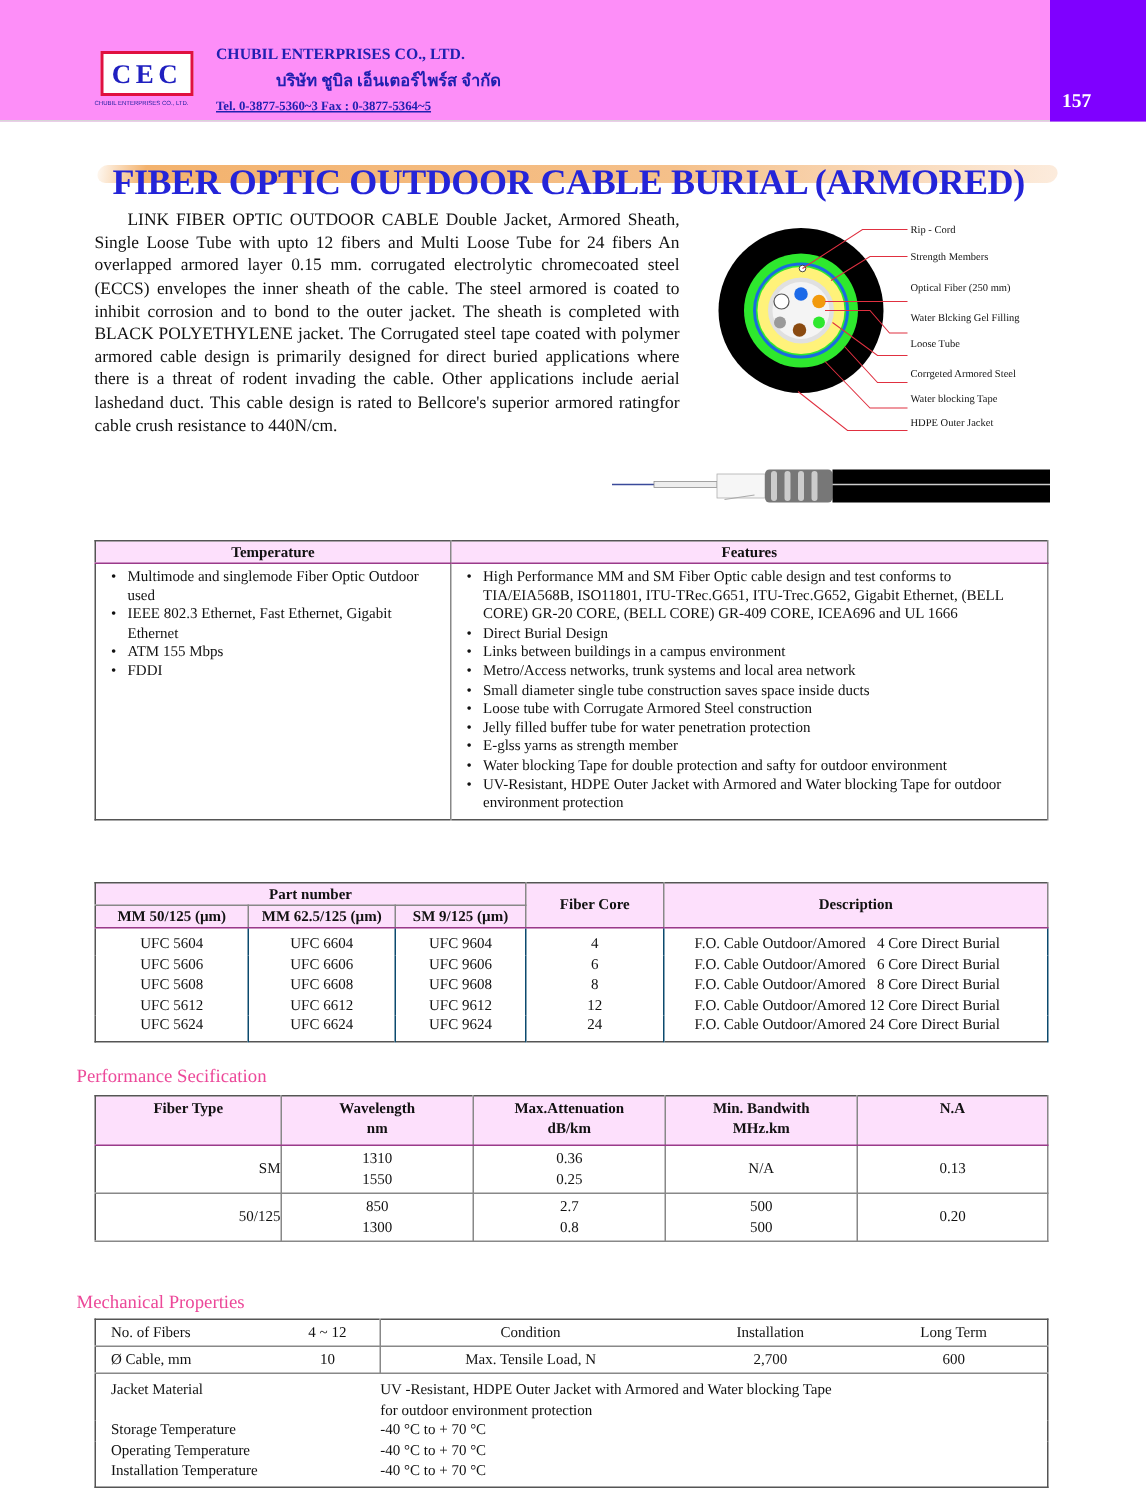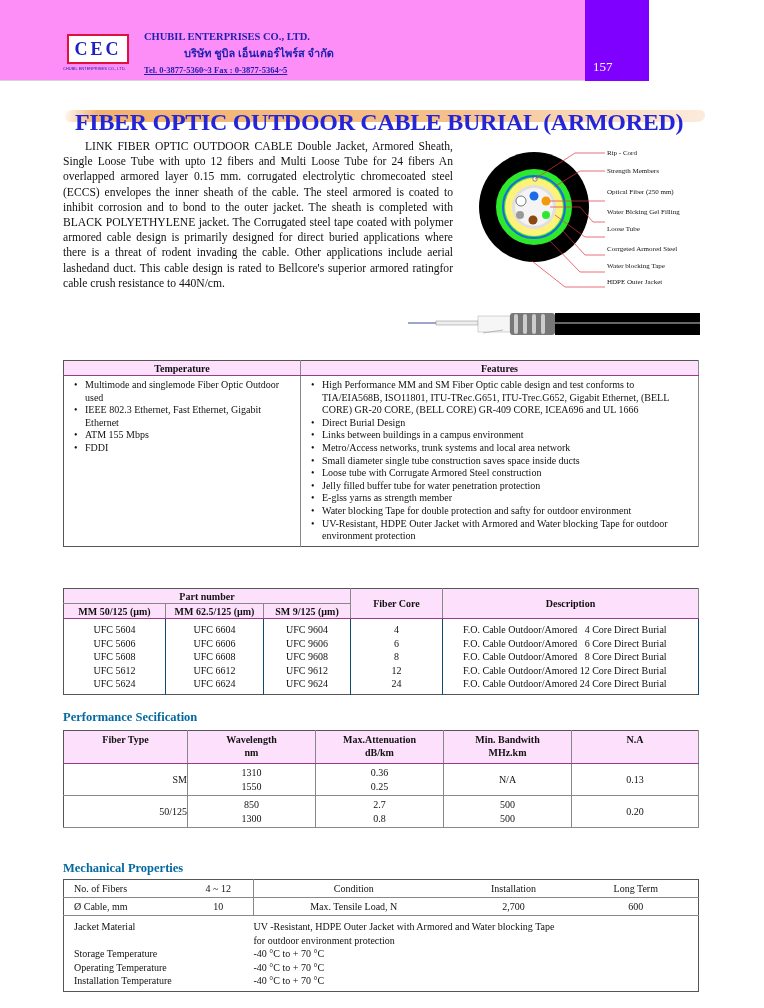--- a/index.html
+++ b/index.html
@@ -1,19 +1,19 @@
 <!DOCTYPE html>
 <html><head>
 <meta charset="utf-8">
 <style>
   * { box-sizing: border-box; margin: 0; padding: 0; }
   body { width: 764px; height: 1008px; background: #ffffff; font-family: "Liberation Serif", serif; color: #111; position: relative; overflow: hidden; }
-  .header { position: absolute; left: 0; top: 0; width: 649px; height: 81px; background: #fd8ef8; border-bottom: 1px solid #d6d6d6; }
+  .header { position: absolute; left: 0; top: 0; width: 764px; height: 81px; background: #fd8ef8; border-bottom: 1px solid #d6d6d6; }
   .header .pagebox { position: absolute; right: 0; top: 0; width: 64px; height: 81px; background: #7f00ff; }
-  .header .pagebox span { position: absolute; left: 8px; bottom: 6px; color: #fff; font-weight: normal; font-size: 13px; }
+  .header .pagebox span { position: absolute; left: 8px; bottom: 6px; color: #fff; font-weight: bold; font-size: 13px; }
   .logo { position: absolute; left: 63px; top: 28px; width: 68px; height: 46px; }
   .logo .box { position: absolute; left: 4px; top: 6px; width: 62px; height: 30px; background: #fff; border: 2px solid #e01040; }
   .logo .box span { display: block; text-align: center; font-weight: bold; font-size: 18px; color: #2020c0; letter-spacing: 3px; line-height: 26px; }
   .logo .small { position: absolute; left: 0; top: 38px; font-size: 4px; color: #2020a0; font-family: "Liberation Sans", sans-serif; white-space: nowrap; }
   .company { position: absolute; left: 144px; top: 31px; color: #2020b0; font-weight: bold; }
   .company .en { font-size: 10.5px; }
   .company .th { font-size: 11px; margin-top: 2px; margin-left: 40px; }
   .company .tel { font-size: 8.5px; margin-top: 3px; text-decoration: underline; }
 
   .title { position: absolute; left: 75px; top: 109px; font-size: 24px; font-weight: bold; color: #2424d8; white-space: nowrap; letter-spacing: -0.3px; z-index: 2; }
@@ -34,21 +34,21 @@
   .t1 li::before { content: "\2022"; position: absolute; left: 0; }
 
   .t2 { position: absolute; left: 63px; top: 588px; width: 636px; border: 1px solid #555; font-size: 10px; }
   .t2 th { background: #fde0fc; font-weight: bold; border-right: 1px solid #888; font-size: 10px; height: 15px; }
   .t2 thead tr:last-child th { border-bottom: 1px solid #9a3a8a; }
   .t2 td { border-right: 1px solid #0c4a6e; text-align: center; line-height: 13.5px; padding: 0 4px; }
   .t2 td.desc { text-align: left; padding-left: 20px; white-space: pre; }
   .t2 tbody tr:first-child td { padding-top: 4px; }
   .t2 tbody tr:last-child td { padding-bottom: 3px; }
 
-  .sec { position: absolute; left: 63px; font-size: 12.5px; font-weight: bold; color: #0369a1; }
+  .sec { position: absolute; left: 51px; font-size: 12.5px; font-weight: normal; color: #ec4899; }
 
   .t3 { position: absolute; left: 63px; top: 730px; width: 636px; border: 1px solid #555; font-size: 10px; }
   .t3 th { background: #fde0fc; font-weight: bold; border-right: 1px solid #888; border-bottom: 1px solid #9a3a8a; font-size: 10px; line-height: 13px; padding: 2px 0 4px; vertical-align: top; }
   .t3 td { border-right: 1px solid #888; text-align: center; line-height: 13.5px; border-bottom: 1px solid #888; padding: 2px 0; }
   .t3 td.ft { text-align: right; padding-left: 45px; font-family: Liberation Serif, serif; }
 
   .t4 { position: absolute; left: 63px; top: 879px; width: 636px; border: 1px solid #555; font-size: 10px; }
   .t4 td { border-bottom: 1px solid #888; height: 18px; }
   .t4 .c1 { padding-left: 10px; width: 120px; }
   .t4 .c2 { text-align: center; width: 70px; border-right: 1px solid #888; }

